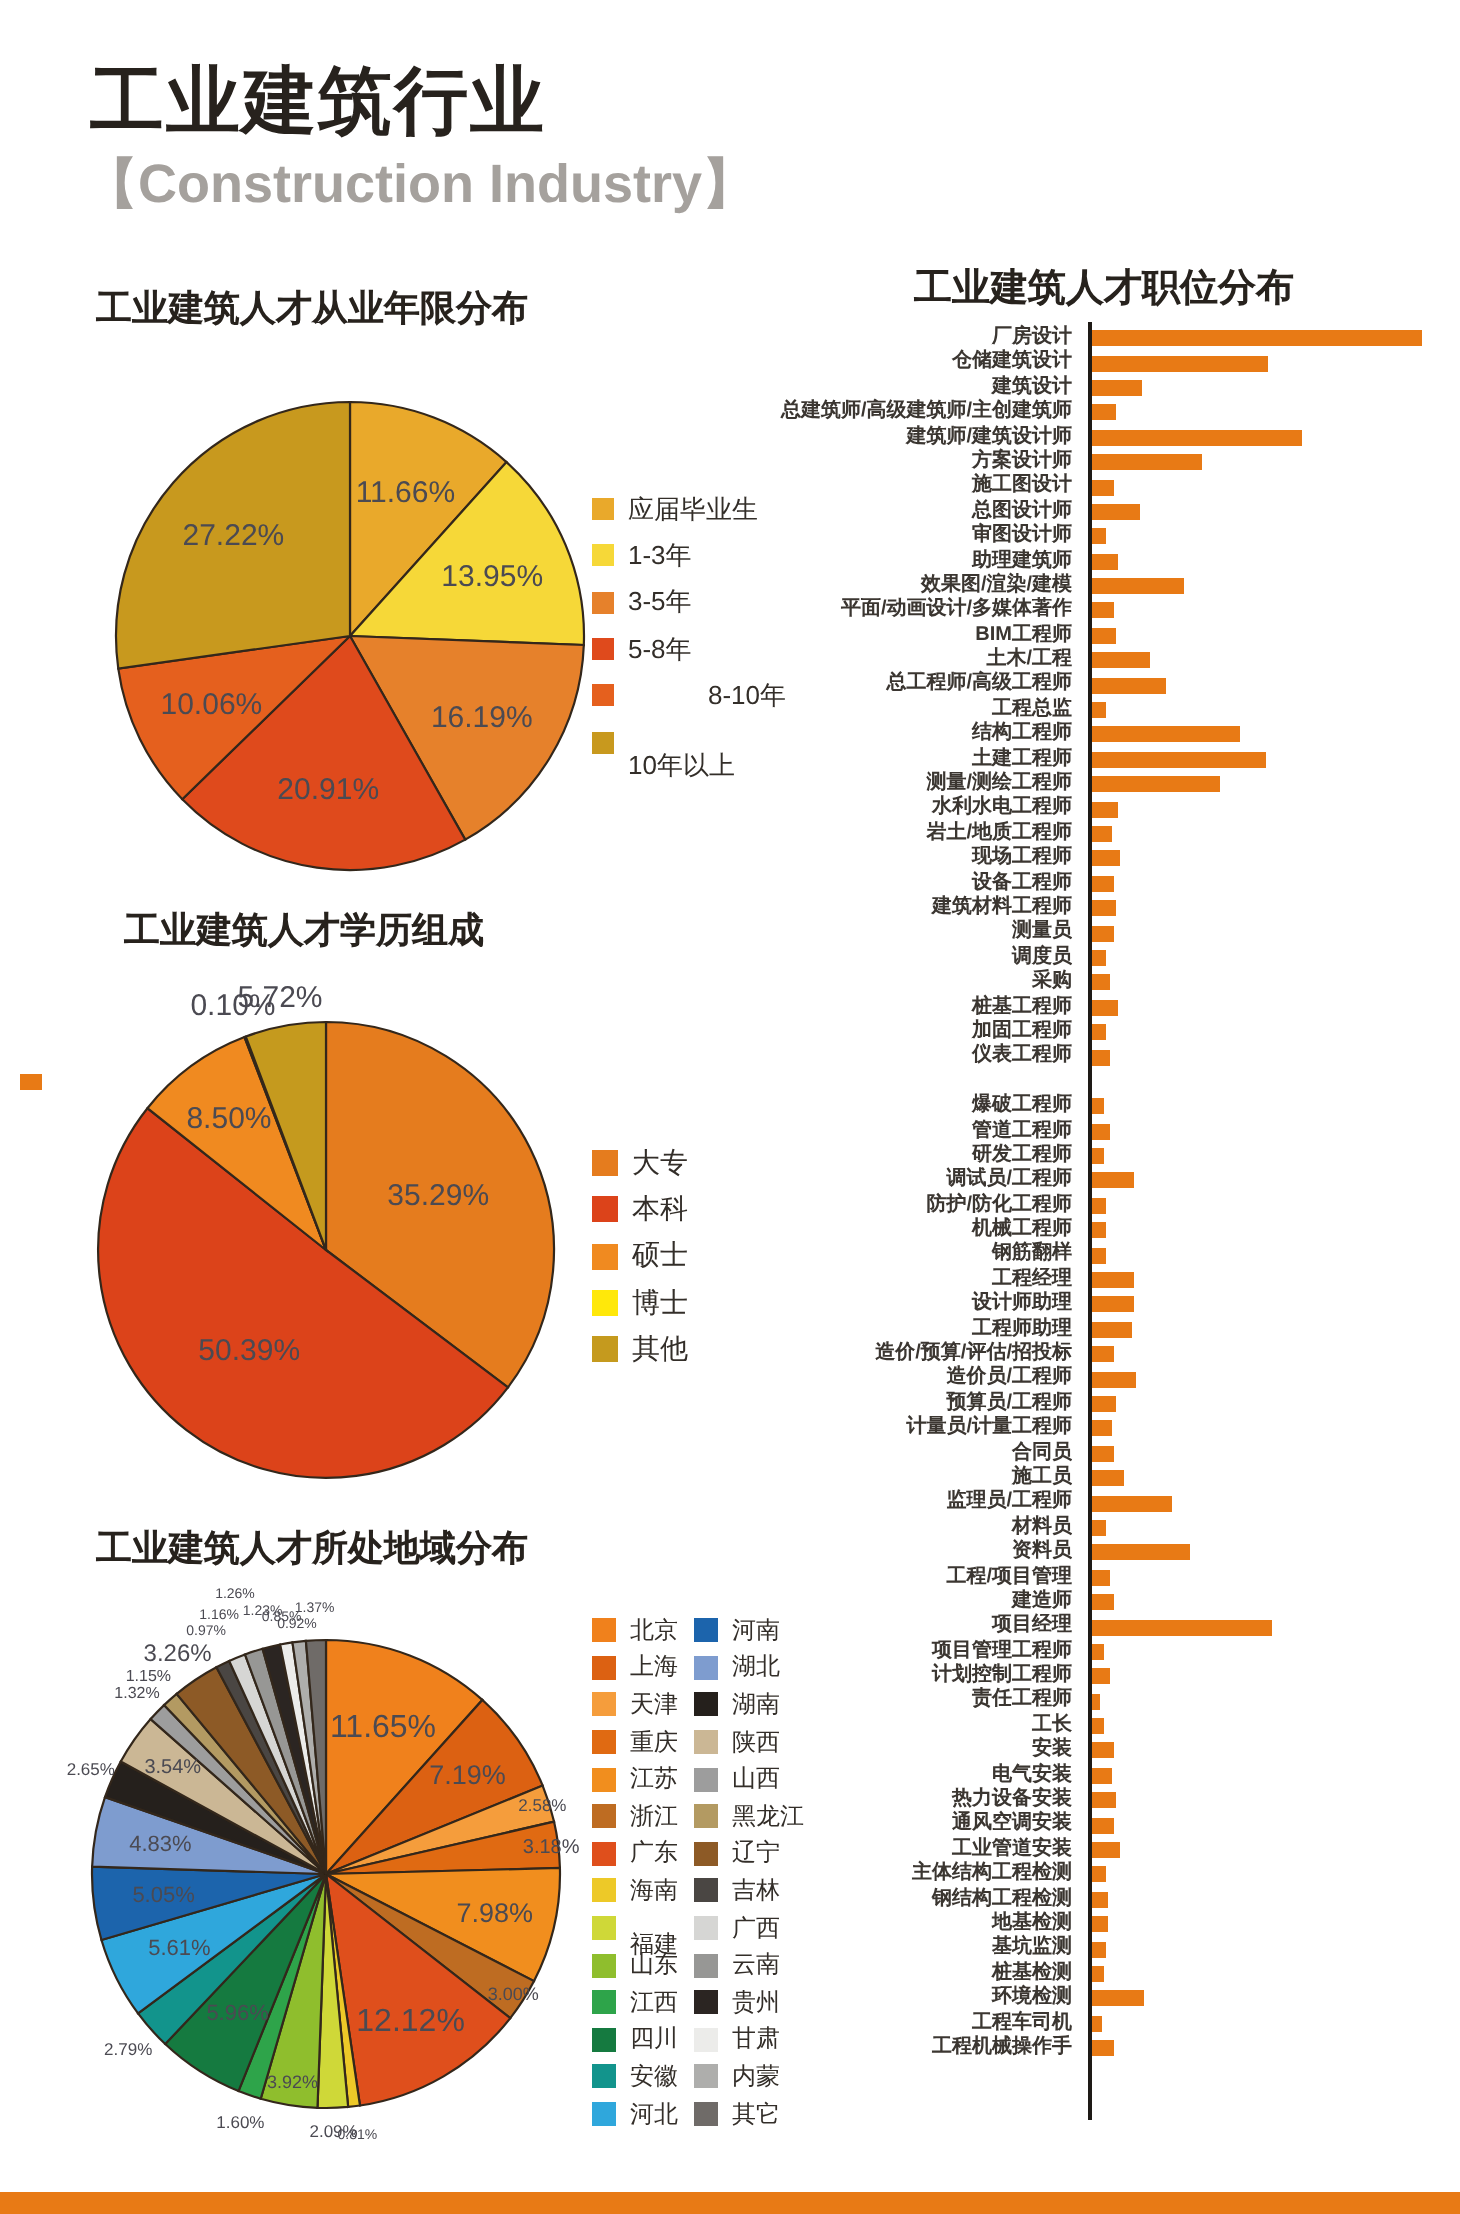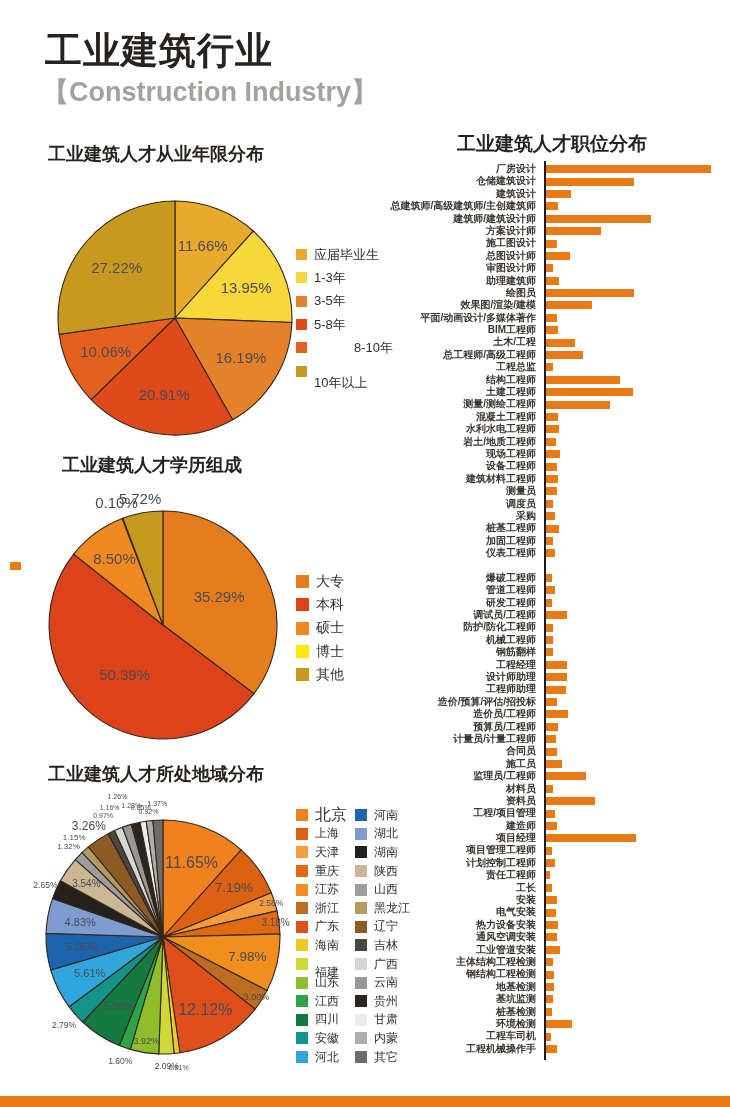--- a/index.html
+++ b/index.html
@@ -179,21 +179,21 @@
       <text x="102.5" y="9.2" text-anchor="middle" font-size="7" fill="#4b4a52">1.26%</text>
       <text x="116.3" y="17.5" text-anchor="middle" font-size="7" fill="#4b4a52">1.23%</text>
       <text x="125.8" y="20.3" text-anchor="middle" font-size="7" fill="#4b4a52">0.85%</text>
       <text x="133.5" y="23.9" text-anchor="middle" font-size="7" fill="#4b4a52">0.92%</text>
       <text x="142.3" y="16.2" text-anchor="middle" font-size="7" fill="#4b4a52">1.37%</text>
     </svg>
   <div class="legend" id="legend-2">
       <div class="lg-col">
         <div class="lg-item" style="height: 18.6px;">
           <span class="sw" style="width: 12px; height: 12px; background: rgb(240, 129, 28);"></span>
-          <span class="lb" style="font-size: 16px;">北京</span>
+          <span class="lb" style="font-size: 12px;">北京</span>
         </div>
         <div class="lg-item" style="height: 18.6px;">
           <span class="sw" style="width: 12px; height: 12px; background: rgb(220, 97, 18);"></span>
           <span class="lb" style="font-size: 12px;">上海</span>
         </div>
         <div class="lg-item" style="height: 18.6px;">
           <span class="sw" style="width: 12px; height: 12px; background: rgb(245, 157, 60);"></span>
           <span class="lb" style="font-size: 12px; text-align: center;">天津</span>
         </div>
         <div class="lg-item" style="height: 18.6px;">
@@ -338,24 +338,20 @@
       </div>
       <div class="bar-row">
         <span class="bar-label">审图设计师</span>
         <span class="bar" style="width: 7px; background: rgb(232, 122, 21);"></span>
       </div>
       <div class="bar-row">
         <span class="bar-label">助理建筑师</span>
         <span class="bar" style="width: 13px; background: rgb(232, 122, 21);"></span>
       </div>
       <div class="bar-row">
-        <span class="bar-label">绘图员</span>
-        <span class="bar" style="width: 88px; background: rgb(232, 122, 21);"></span>
-      </div>
-      <div class="bar-row">
         <span class="bar-label">效果图/渲染/建模</span>
         <span class="bar" style="width: 46px; background: rgb(232, 122, 21);"></span>
       </div>
       <div class="bar-row">
         <span class="bar-label">平面/动画设计/多媒体著作</span>
         <span class="bar" style="width: 11px; background: rgb(232, 122, 21);"></span>
       </div>
       <div class="bar-row">
         <span class="bar-label">BIM工程师</span>
         <span class="bar" style="width: 12px; background: rgb(232, 122, 21);"></span>
@@ -378,24 +374,20 @@
       </div>
       <div class="bar-row">
         <span class="bar-label">土建工程师</span>
         <span class="bar" style="width: 87px; background: rgb(232, 122, 21);"></span>
       </div>
       <div class="bar-row">
         <span class="bar-label">测量/测绘工程师</span>
         <span class="bar" style="width: 64px; background: rgb(232, 122, 21);"></span>
       </div>
       <div class="bar-row">
-        <span class="bar-label">混凝土工程师</span>
-        <span class="bar" style="width: 12px; background: rgb(232, 122, 21);"></span>
-      </div>
-      <div class="bar-row">
         <span class="bar-label">水利水电工程师</span>
         <span class="bar" style="width: 13px; background: rgb(232, 122, 21);"></span>
       </div>
       <div class="bar-row">
         <span class="bar-label">岩土/地质工程师</span>
         <span class="bar" style="width: 10px; background: rgb(232, 122, 21);"></span>
       </div>
       <div class="bar-row">
         <span class="bar-label">现场工程师</span>
         <span class="bar" style="width: 14px; background: rgb(232, 122, 21);"></span>

